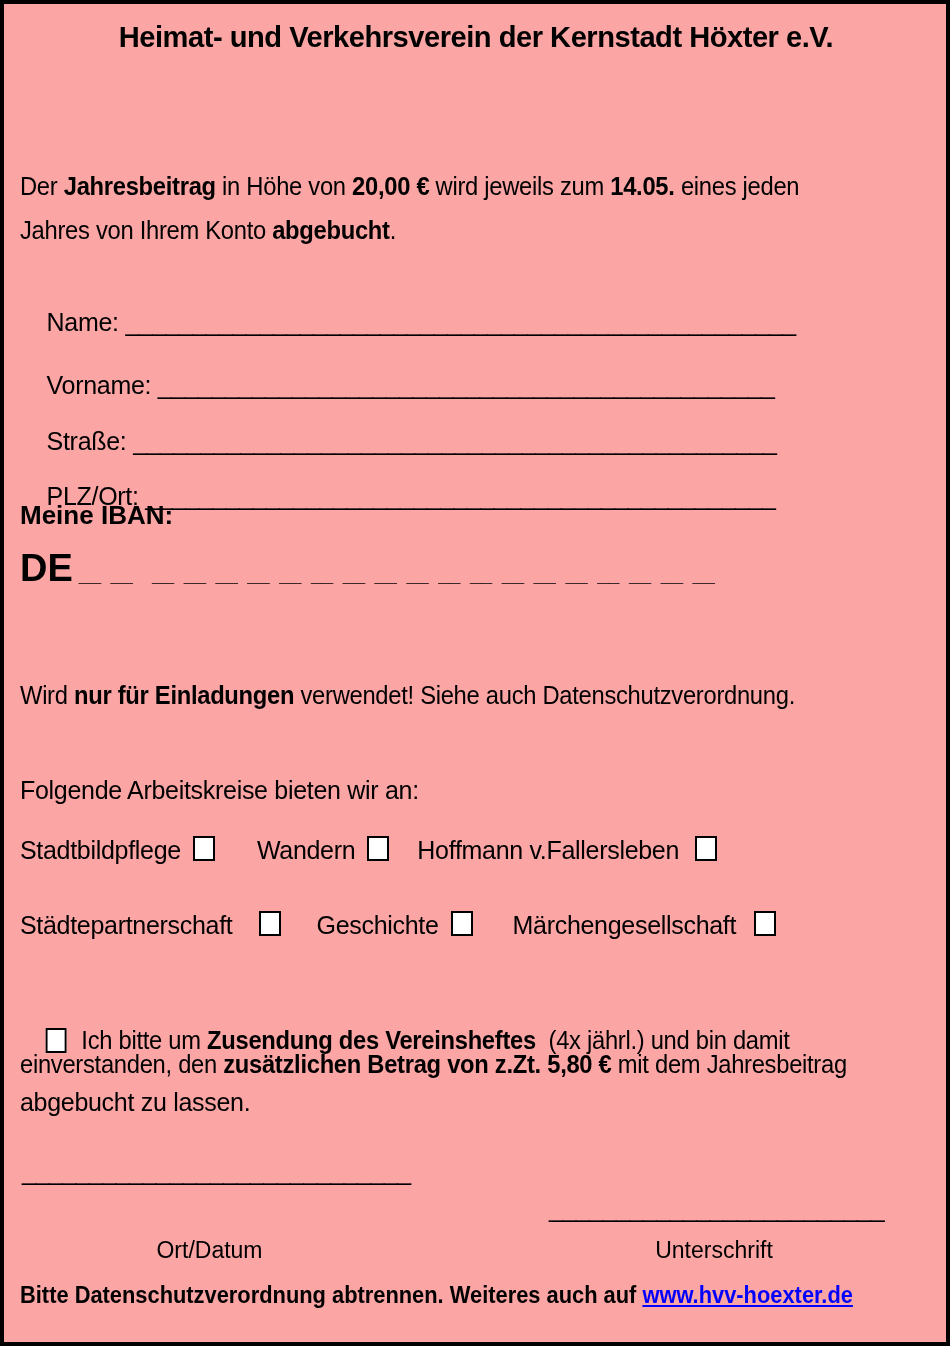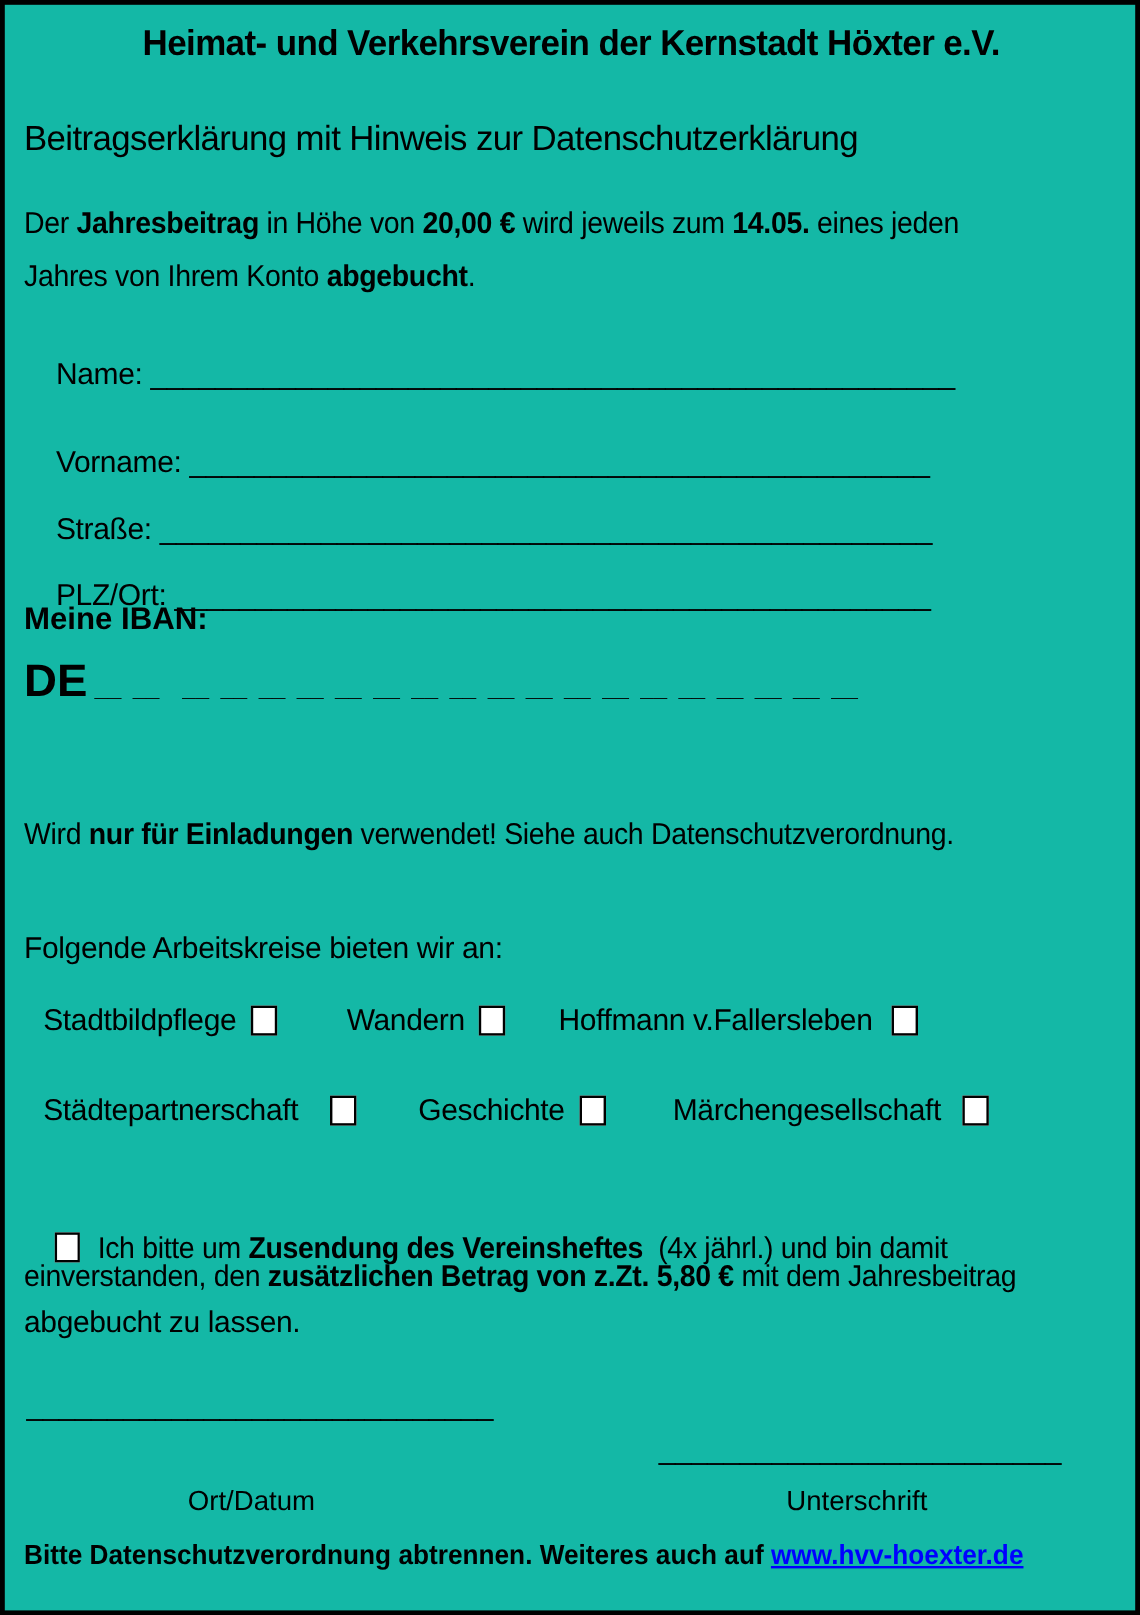--- a/index.html
+++ b/index.html
@@ -1,20 +1,20 @@
 <!DOCTYPE html>
 <html lang="de"><head>
 <meta charset="utf-8">
 <style>
   html,body{margin:0;padding:0;background:#888;}
   .page{
     position:relative;
     width:950px;height:1346px;
     box-sizing:border-box;
-    background:#14b8a6;
+    background:#fca5a5;
     border:4px solid #000;
     margin:0 auto;
     font-family:"Liberation Sans", sans-serif;
     color:#000;
     overflow:hidden;
   }
   .abs{position:absolute;left:16px;right:14px;}
   .line{white-space:pre;font-size:25px;line-height:32px;letter-spacing:-0.3px;}
   .sq{transform:scaleX(0.95);transform-origin:0 50%;}
   .b{font-weight:bold;}
@@ -28,40 +28,39 @@
   .field-line{font-size:25px;letter-spacing:-0.5px;}
   .iban-label{font-size:26px;font-weight:bold;white-space:pre;}
   .iban-prefix{font-size:38px;font-weight:bold;letter-spacing:0;}
   .iban-blanks{font-size:20px;font-weight:bold;white-space:pre;word-spacing:4px;margin-left:6px;text-align:right;}
   .cb{
     display:inline-block;width:22px;height:25px;
     border:2px solid #000;background:#fff;
     vertical-align:-4px;box-sizing:border-box;
   }
   .ak-row{display:flex;align-items:center;font-size:25px;letter-spacing:-0.3px;white-space:pre;}
-  .ak-item{display:inline-flex;align-items:center;margin-left:16px;}
+  .ak-item{display:inline-flex;}
   .ak-label{margin-right:12px;}
   .sig-line{font-size:25px;letter-spacing:-0.5px;position:absolute;white-space:pre;}
   .sig-label{font-size:23px;position:absolute;text-align:center;white-space:pre;}
   .footer-line{font-size:23px;font-weight:bold;white-space:pre;}
   .link{text-decoration:underline;}
 </style>
 </head>
 <body>
 
 <div class="page">
 
   <div class="abs doc-title" style="top:16px">Heimat- und Verkehrsverein der Kernstadt Höxter e.V.</div>
 
-  <div class="abs doc-subtitle" style="top:96px">Beitragserklärung mit Hinweis zur Datenschutzerklärung</div>
 
   <div class="abs line sq" style="top:166px"><span>Der </span><span class="b">Jahresbeitrag</span><span> in Höhe von </span><span class="b">20,00 €</span><span> wird jeweils zum </span><span class="b">14.05.</span><span> eines jeden</span></div>
   <div class="abs line sq" style="top:210px"><span>Jahres von Ihrem Konto </span><span class="b">abgebucht</span><span>.</span></div>
 
-  <div class="abs line" style="top:260px">
+  <div class="abs line" style="top:270px">
     <span class="field-label">Name: </span><span class="field-line">__________________________________________________</span>
   </div>
   <div class="abs line" style="top:333px">
     <span class="field-label">Vorname: </span><span class="field-line">______________________________________________</span>
   </div>
   <div class="abs line" style="top:389px">
     <span class="field-label">Straße: </span><span class="field-line">________________________________________________</span>
   </div>
   <div class="abs line" style="top:444px">
     <span class="field-label">PLZ/Ort: </span><span class="field-line">_______________________________________________</span>

